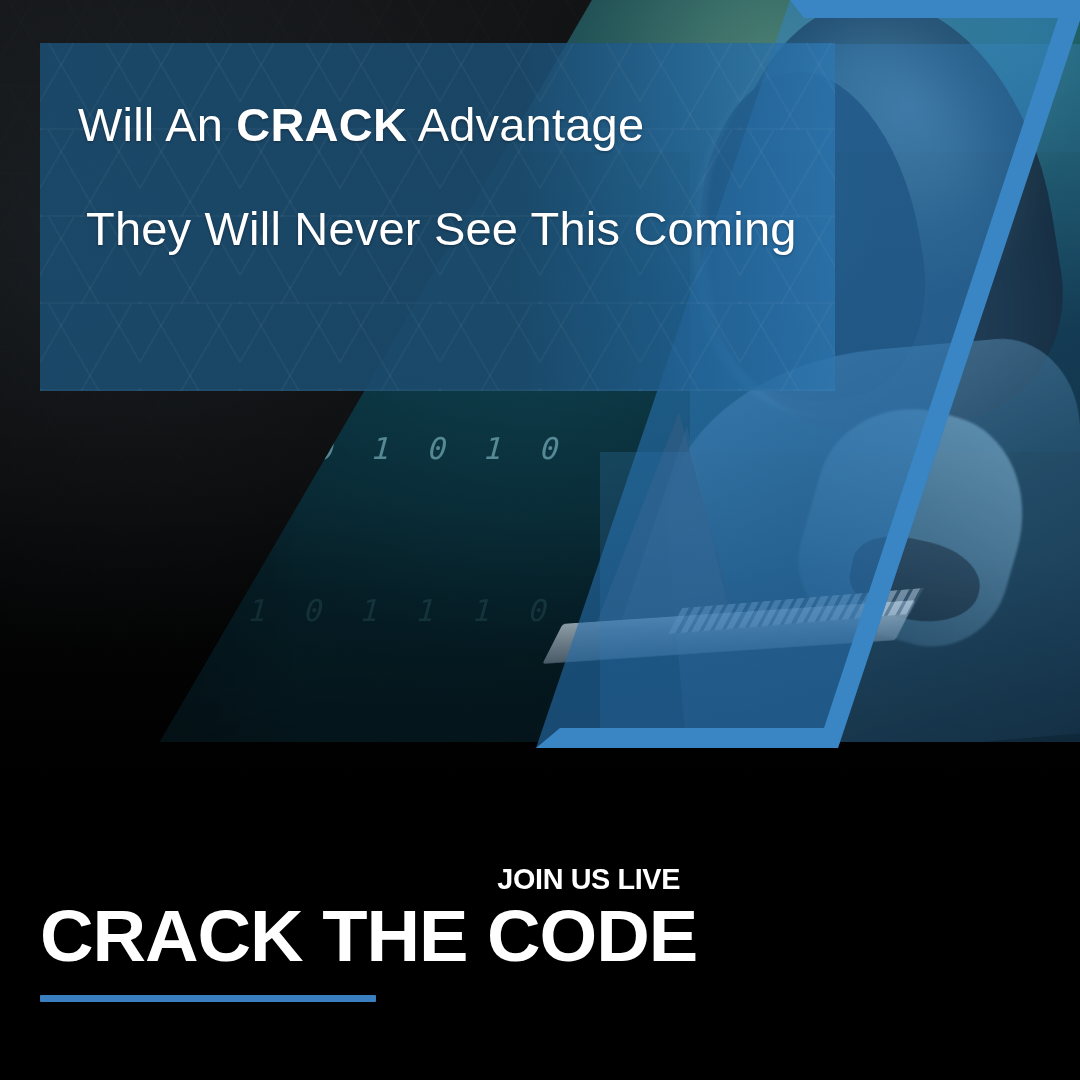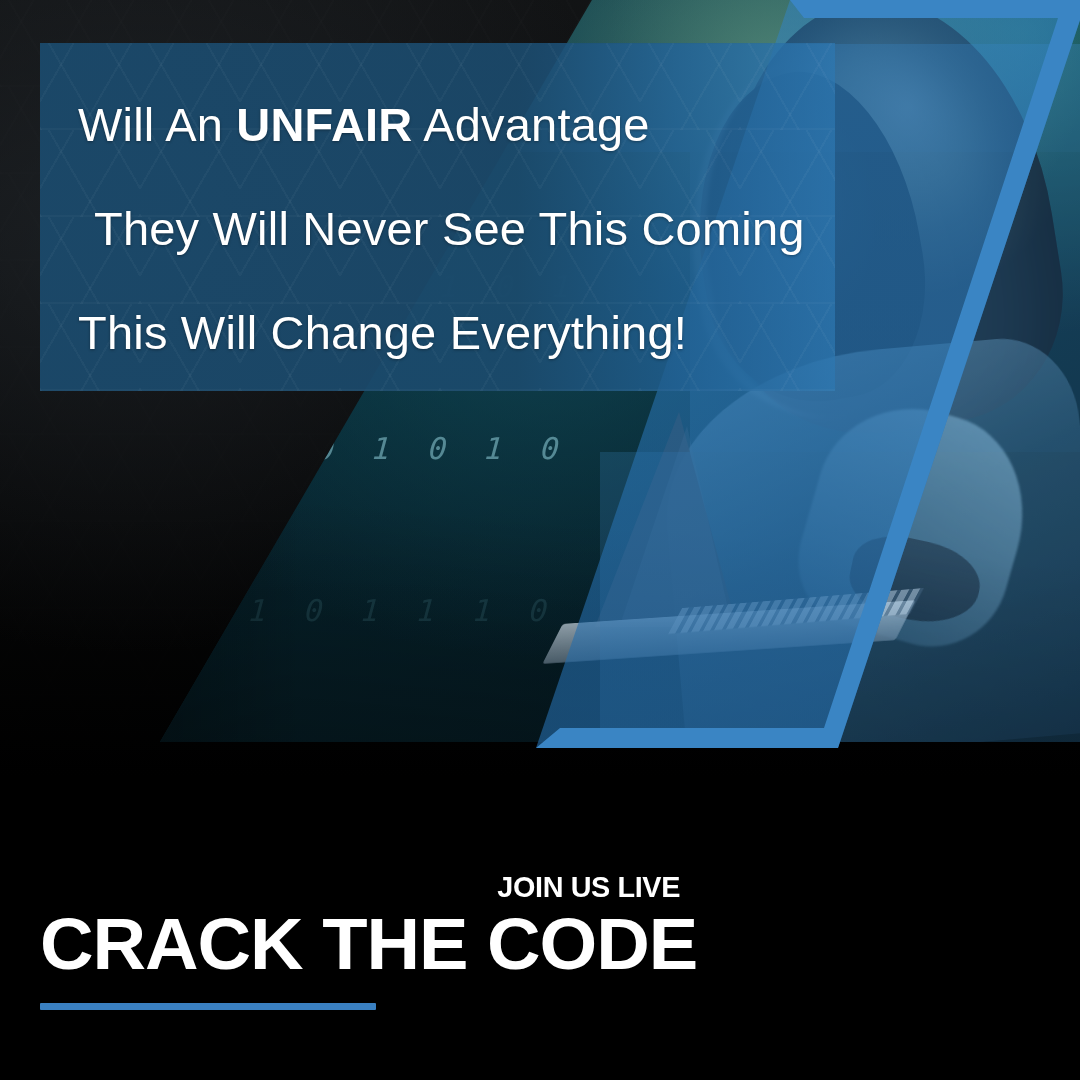--- a/index.html
+++ b/index.html
@@ -195,26 +195,26 @@
   .hl{
     color:#ffffff;
     font-family:"Liberation Sans",sans-serif;
     font-weight:400;
     font-size:47px;
     line-height:104px;
     letter-spacing:.2px;
     white-space:nowrap;
     text-shadow:0 1px 3px rgba(0,0,0,.35);
   }
-  .hl-2{padding-left:8px;margin-left:8px;}
+  .hl-2{padding-left:8px;}
   .hl b{font-weight:700;}
 
   
   .footer{
-    position:absolute;left:40px;bottom:70px;width:640px;
+    position:absolute;left:40px;bottom:78px;width:640px;
   }
   .join{
     color:#ffffff;
     font-family:"Liberation Sans",sans-serif;
     font-weight:700;
     font-size:30px;
     letter-spacing:-.4px;
     text-align:right;
     line-height:1;
     margin:0 0 6px 0;
@@ -289,23 +289,22 @@
     <div class="tint-b"></div>
     <div class="tint-c"></div>
   </div>
 
   <div class="blue-para"></div>
   <div class="blue-para-edge"></div>
 
   <div class="headline-panel right-fade">
     <div class="hex-tex"></div>
     <div class="lines">
-      <div class="hl hl-1"><span>Will An </span><b>UNFAIR</b><span> Advantage</span></div>
+      <div class="hl hl-1"><span>Will An </span><b>CRACK</b><span> Advantage</span></div>
       <div class="hl hl-2">They Will Never See This Coming</div>
-      <div class="hl hl-3">This Will Change Everything!</div>
     </div>
   </div>
 
   <div class="footer">
     <div class="join">JOIN US LIVE</div>
     <div class="crack">CRACK THE CODE</div>
     <div class="rule"></div>
   </div>
 
 </div>

